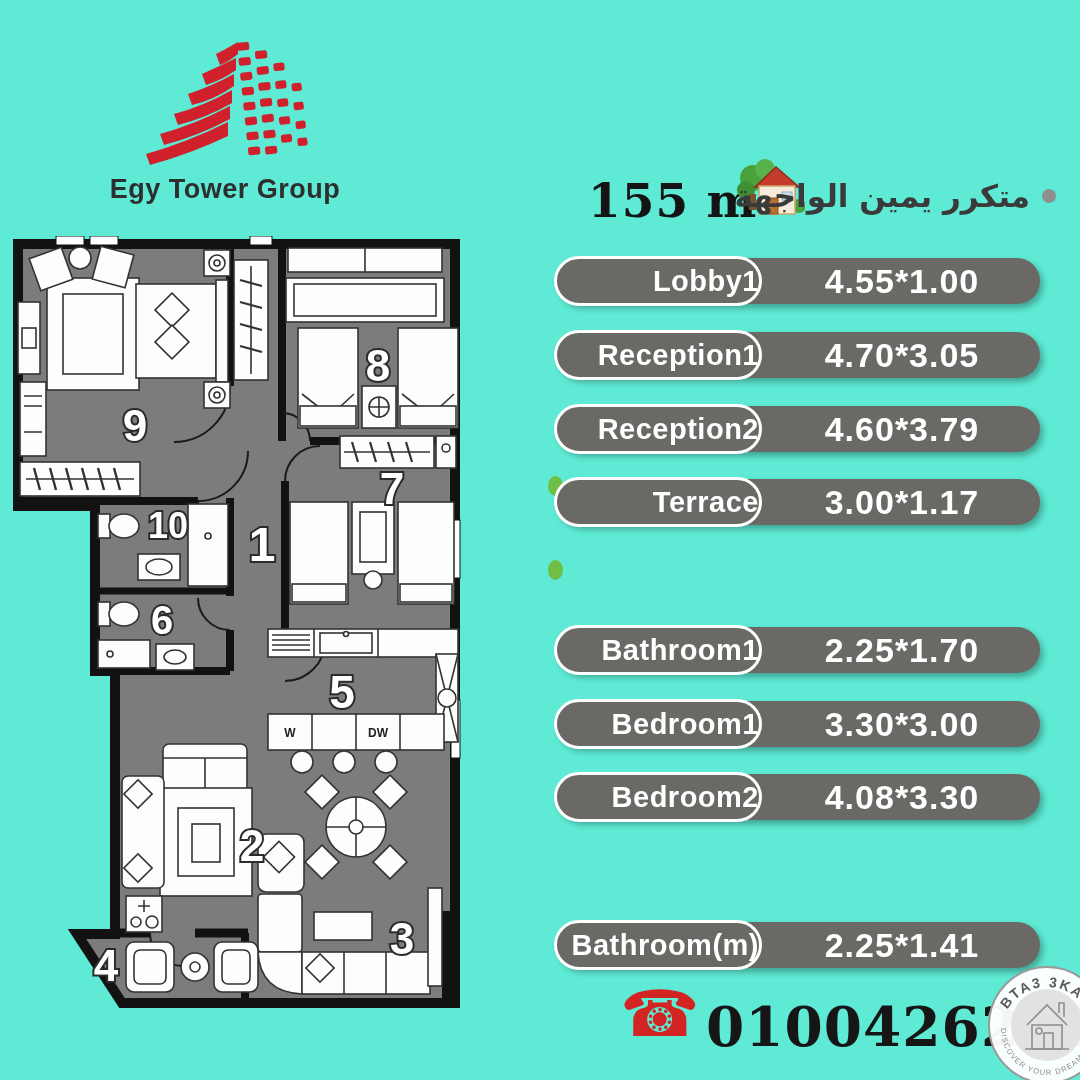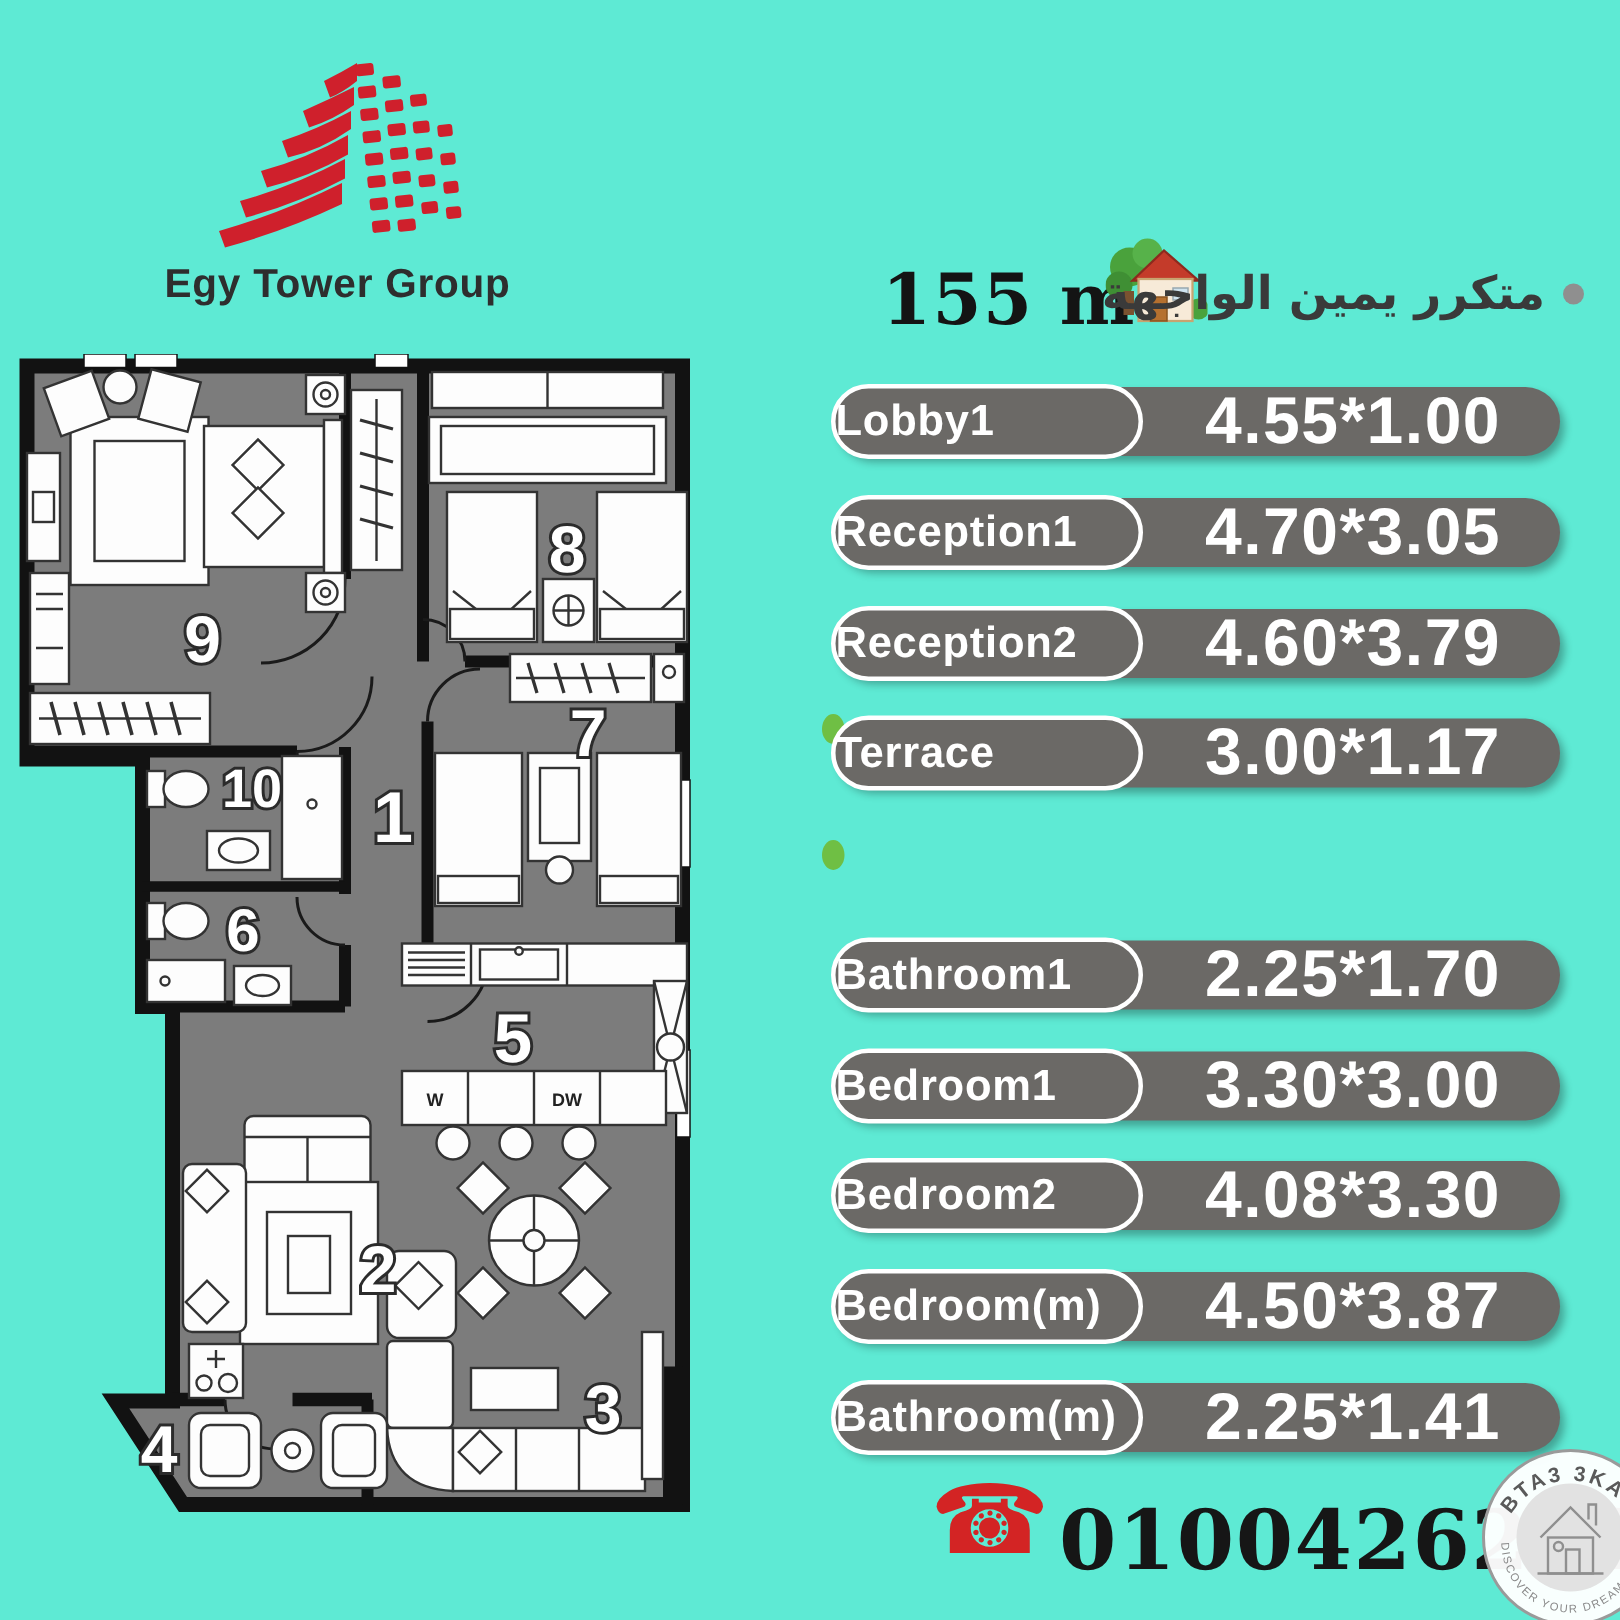--- a/index.html
+++ b/index.html
@@ -17,24 +17,24 @@
   .arabic-note{position:absolute;right:24px;top:178px;display:flex;align-items:center;gap:12px;
                direction:rtl;font-family:"DejaVu Sans",sans-serif;font-weight:bold;
                font-size:31px;color:#3a3a3a;}
   .bullet{width:14px;height:14px;border-radius:50%;background:#8f8f8f;flex:0 0 auto;}
   
   .green-peek{position:absolute;width:15px;height:20px;border-radius:50%;background:#6fbf44;z-index:0;}
   .row{position:absolute;left:556px;width:484px;height:46px;background:#6b6966;
        border-radius:23px;box-shadow:3px 4px 6px rgba(0,0,0,.30);z-index:1;}
   .pill{position:absolute;left:-2px;top:-2px;width:208px;height:50px;box-sizing:border-box;
         background:#6b6966;border:3px solid #ffffff;border-radius:25px;
-        display:flex;align-items:center;justify-content:flex-start;}
+        display:flex;align-items:center;justify-content:flex-end;}
   .pill span{color:#ffffff;font-size:29px;font-weight:600;letter-spacing:.5px;}
   .dims{position:absolute;left:208px;right:0;top:0;height:46px;display:flex;align-items:center;
-        justify-content:center;color:#ffffff;font-size:44px;font-weight:bold;letter-spacing:1px;}
+        justify-content:center;color:#ffffff;font-size:34px;font-weight:bold;letter-spacing:1px;}
   
   .phone-icon{position:absolute;left:620px;top:982px;font-size:64px;color:#d32424;
               font-family:"DejaVu Sans",sans-serif;line-height:1;}
   .phone-number{position:absolute;left:706px;top:994px;font-family:"DejaVu Serif",serif;
                 font-weight:bold;font-size:55px;color:#161616;letter-spacing:1px;}
   .badge{position:absolute;left:987px;top:965px;z-index:3;}
   .plan-wrap{position:absolute;left:10px;top:236px;}
 </style>
 </head>
 <body>
@@ -344,26 +344,20 @@
         <span>Bedroom1</span>
       </div>
     <div class="dims">3.30*3.00</div>
   </div>
   <div class="row" style="top:774px">
     <div class="pill">
         <span>Bedroom2</span>
       </div>
     <div class="dims">4.08*3.30</div>
   </div>
-  <div class="row" style="top:848px">
-    <div class="pill">
-        <span>Bedroom(m)</span>
-      </div>
-    <div class="dims">4.50*3.87</div>
-  </div>
   <div class="row" style="top:922px">
     <div class="pill">
         <span>Bathroom(m)</span>
       </div>
     <div class="dims">2.25*1.41</div>
   </div>
 
   <div class="phone-icon">☎</div>
   <div class="phone-number">01004262626</div>
 

